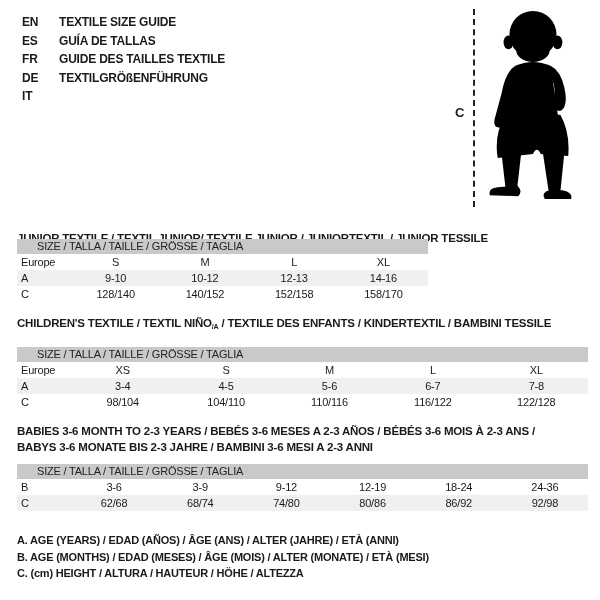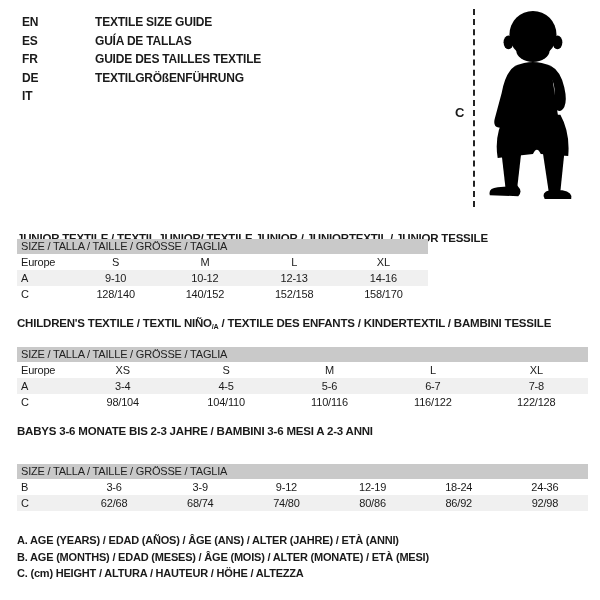--- a/index.html
+++ b/index.html
@@ -9,21 +9,21 @@
     width: 600px; height: 600px;
     background: #ffffff;
     color: #1a1a1a;
     font-family: "Liberation Sans", sans-serif;
     letter-spacing: -0.2px;
     overflow: hidden;
   }
 
   
   .lang-list { position: absolute; top: 13px; left: 22px; font-size: 12px; font-weight: 700; line-height: 18.5px; }
-  .lang-row { display: flex; gap: 36px; }
+  .lang-row { display: flex; }
   .lang-code { width: 37px; }
 
   
   .measure-line { position: absolute; left: 473px; top: 9px; height: 198px; width: 0; border-left: 2px dashed #222; }
   .measure-label { position: absolute; left: 455px; top: 105px; font-size: 13px; font-weight: 700; }
   .baby-svg { position: absolute; left: 482px; top: 8px; width: 98px; height: 198px; }
 
   
   .sec-heading { position: absolute; left: 17px; font-size: 11.5px; font-weight: 700; white-space: nowrap; }
   .h-junior { top: 232px; }
@@ -32,21 +32,21 @@
   .sub-a { font-size: 0.62em; vertical-align: -0.25em; }
 
   
   .tbl-block { position: absolute; left: 17px; }
   .t-junior { top: 239px; width: 411px; }
   .t-children { top: 347px; width: 571px; }
   .t-babies { top: 464px; width: 571px; }
   .size-bar {
     height: 15px; line-height: 15px;
     background: #c9c9c9; color: #222;
-    font-size: 11px; padding-left: 4px;
+    font-size: 11px; padding-left: 20px;
     white-space: nowrap; overflow: hidden;
   }
   table { width: 100%; border-collapse: collapse; table-layout: fixed; font-size: 11px; }
   td { height: 16px; text-align: center; padding: 0; color: #1a1a1a; }
   td.label { width: 54px; text-align: left; padding-left: 4px; }
   tbody tr:nth-child(even) { background: #f0f0f0; }
 
   
   .footnotes { position: absolute; left: 17px; top: 532px; font-size: 11px; font-weight: 700; line-height: 16.5px; }
 </style>
@@ -153,20 +153,21 @@
             <td>104/110</td>
             <td>110/116</td>
             <td>116/122</td>
             <td>122/128</td>
           </tr>
         </tbody>
     </table>
   </div>
 
   <div class="sec-heading h-babies">
+    <div>BABIES 3-6 MONTH TO 2-3 YEARS / BEBÉS 3-6 MESES A 2-3 AÑOS / BÉBÉS 3-6 MOIS À 2-3 ANS /</div>
     <div>BABYS 3-6 MONATE BIS 2-3 JAHRE / BAMBINI 3-6 MESI A 2-3 ANNI</div>
   </div>
   <div class="tbl-block t-babies">
     <div class="size-bar">SIZE / TALLA / TAILLE / GRÖSSE / TAGLIA</div>
     <table>
       <tbody>
           <tr>
             <td class="label">B</td>
             <td>3-6</td>
             <td>3-9</td>

